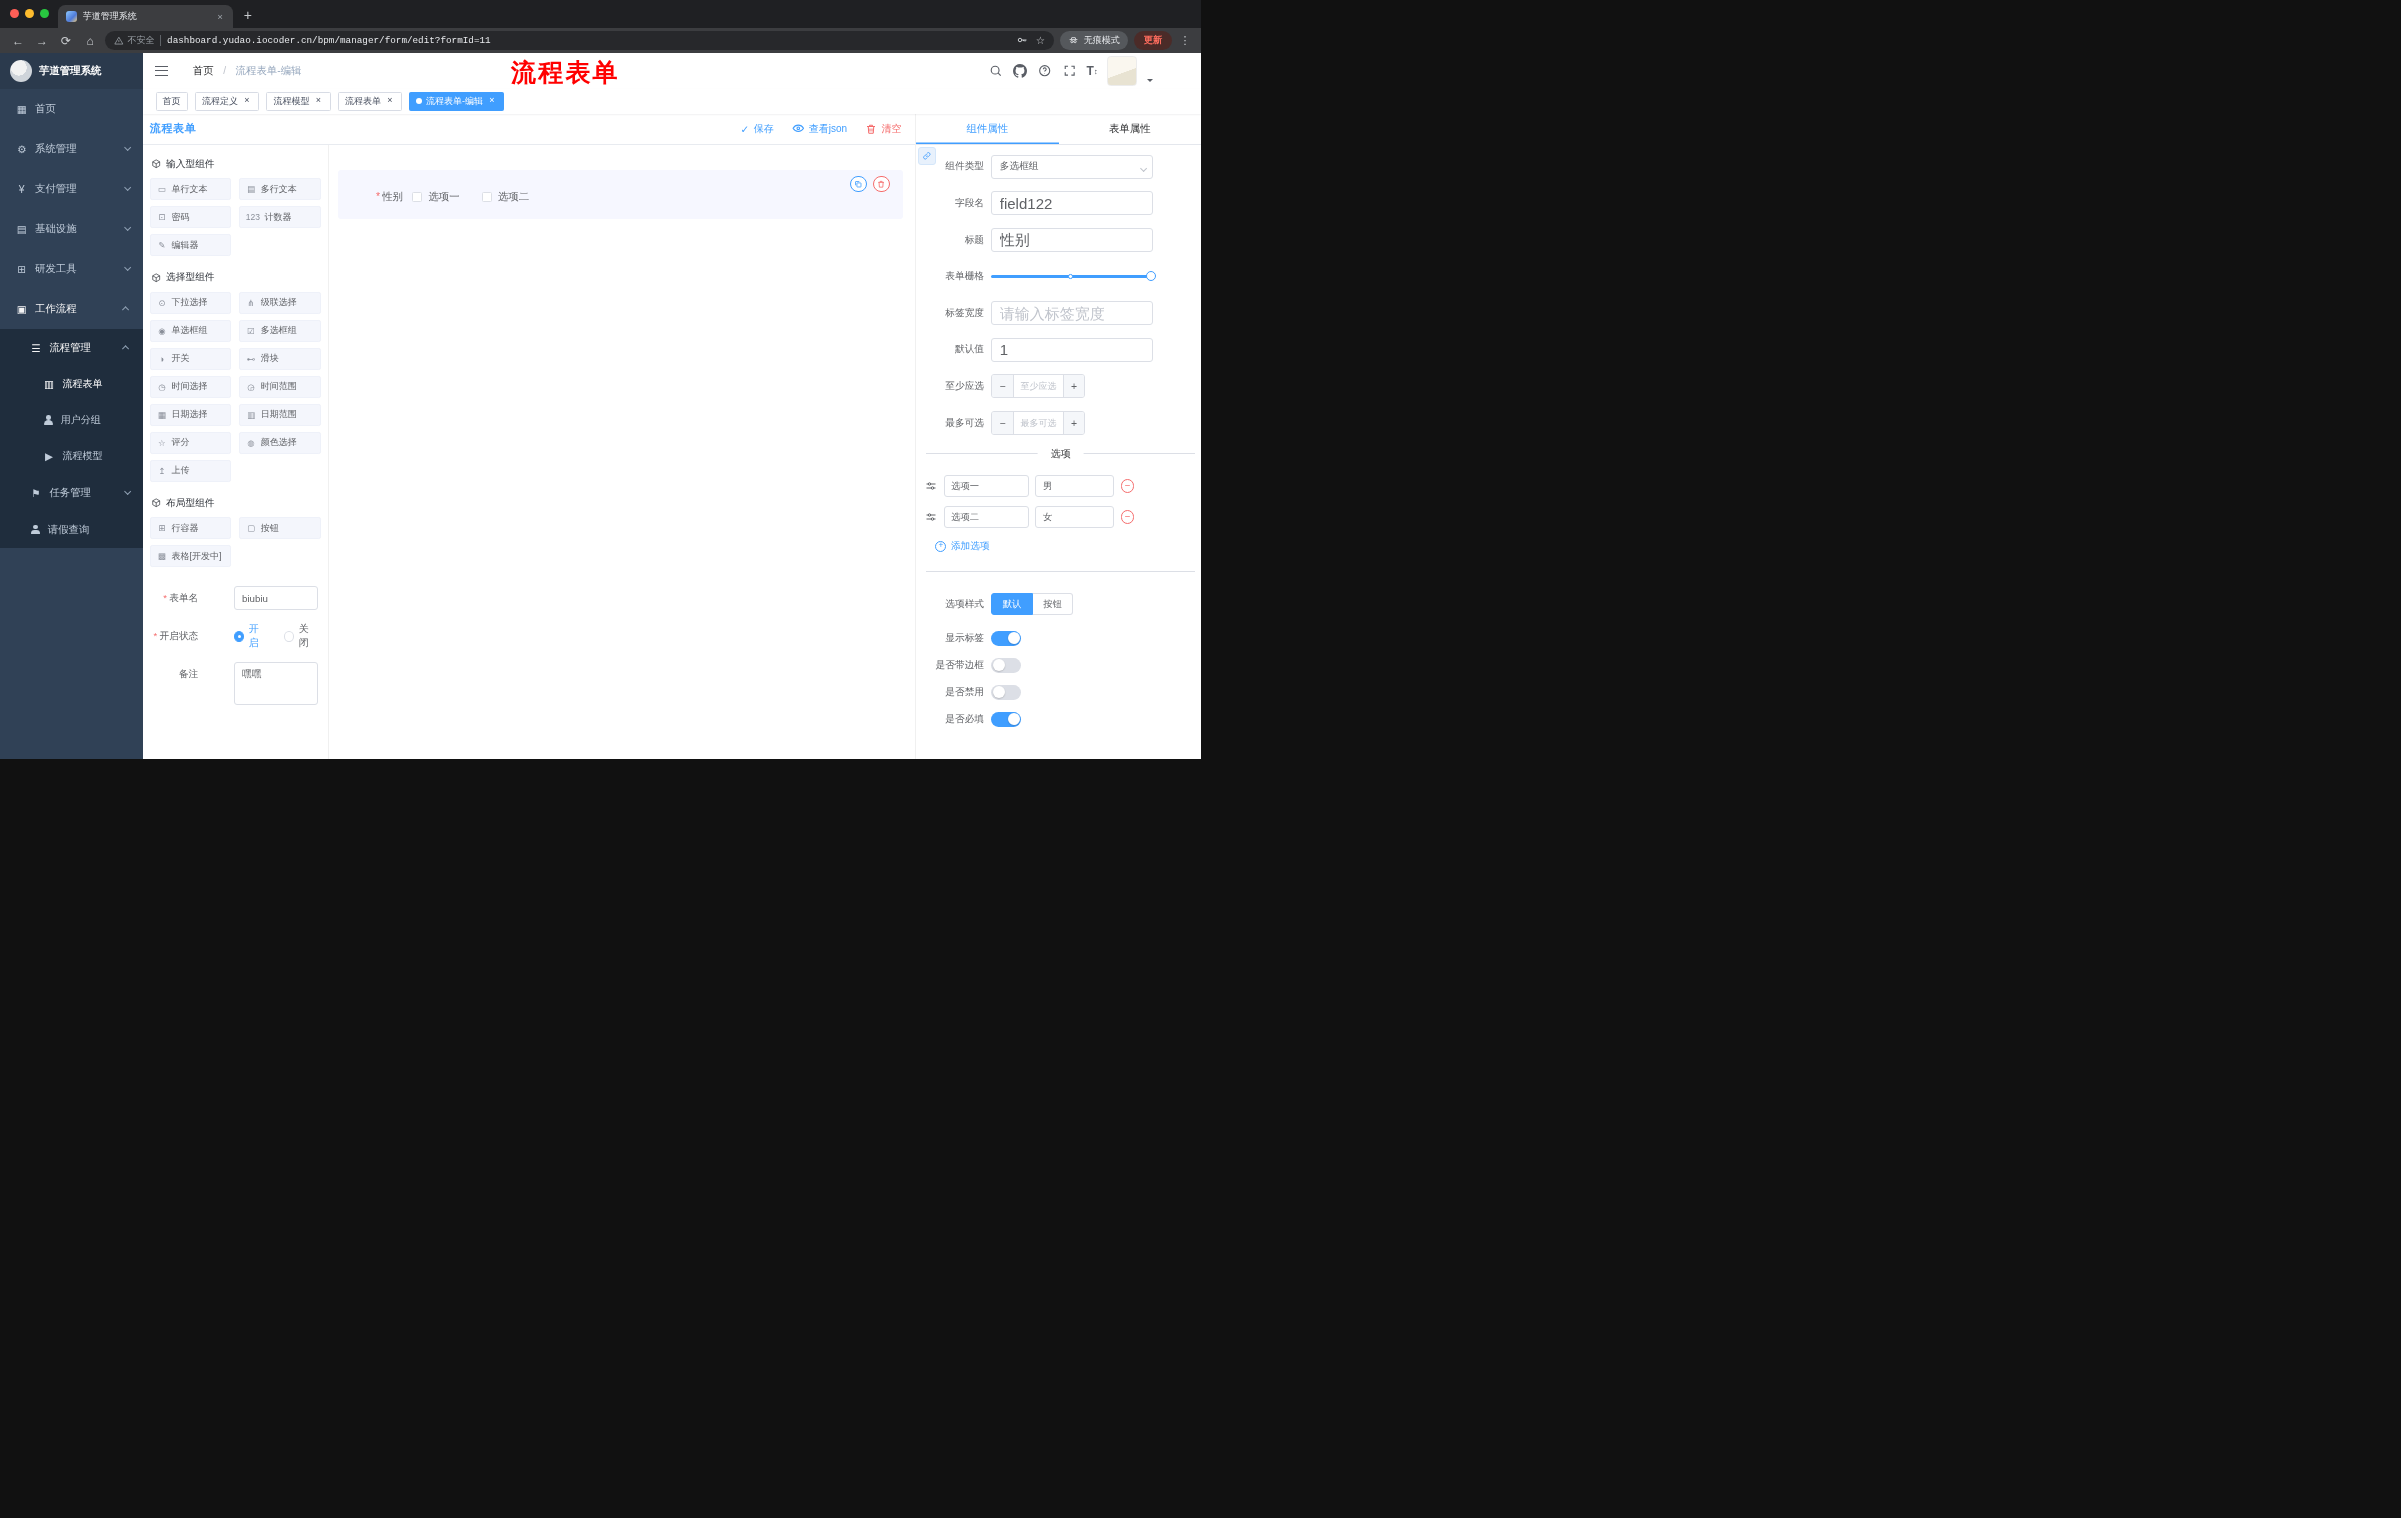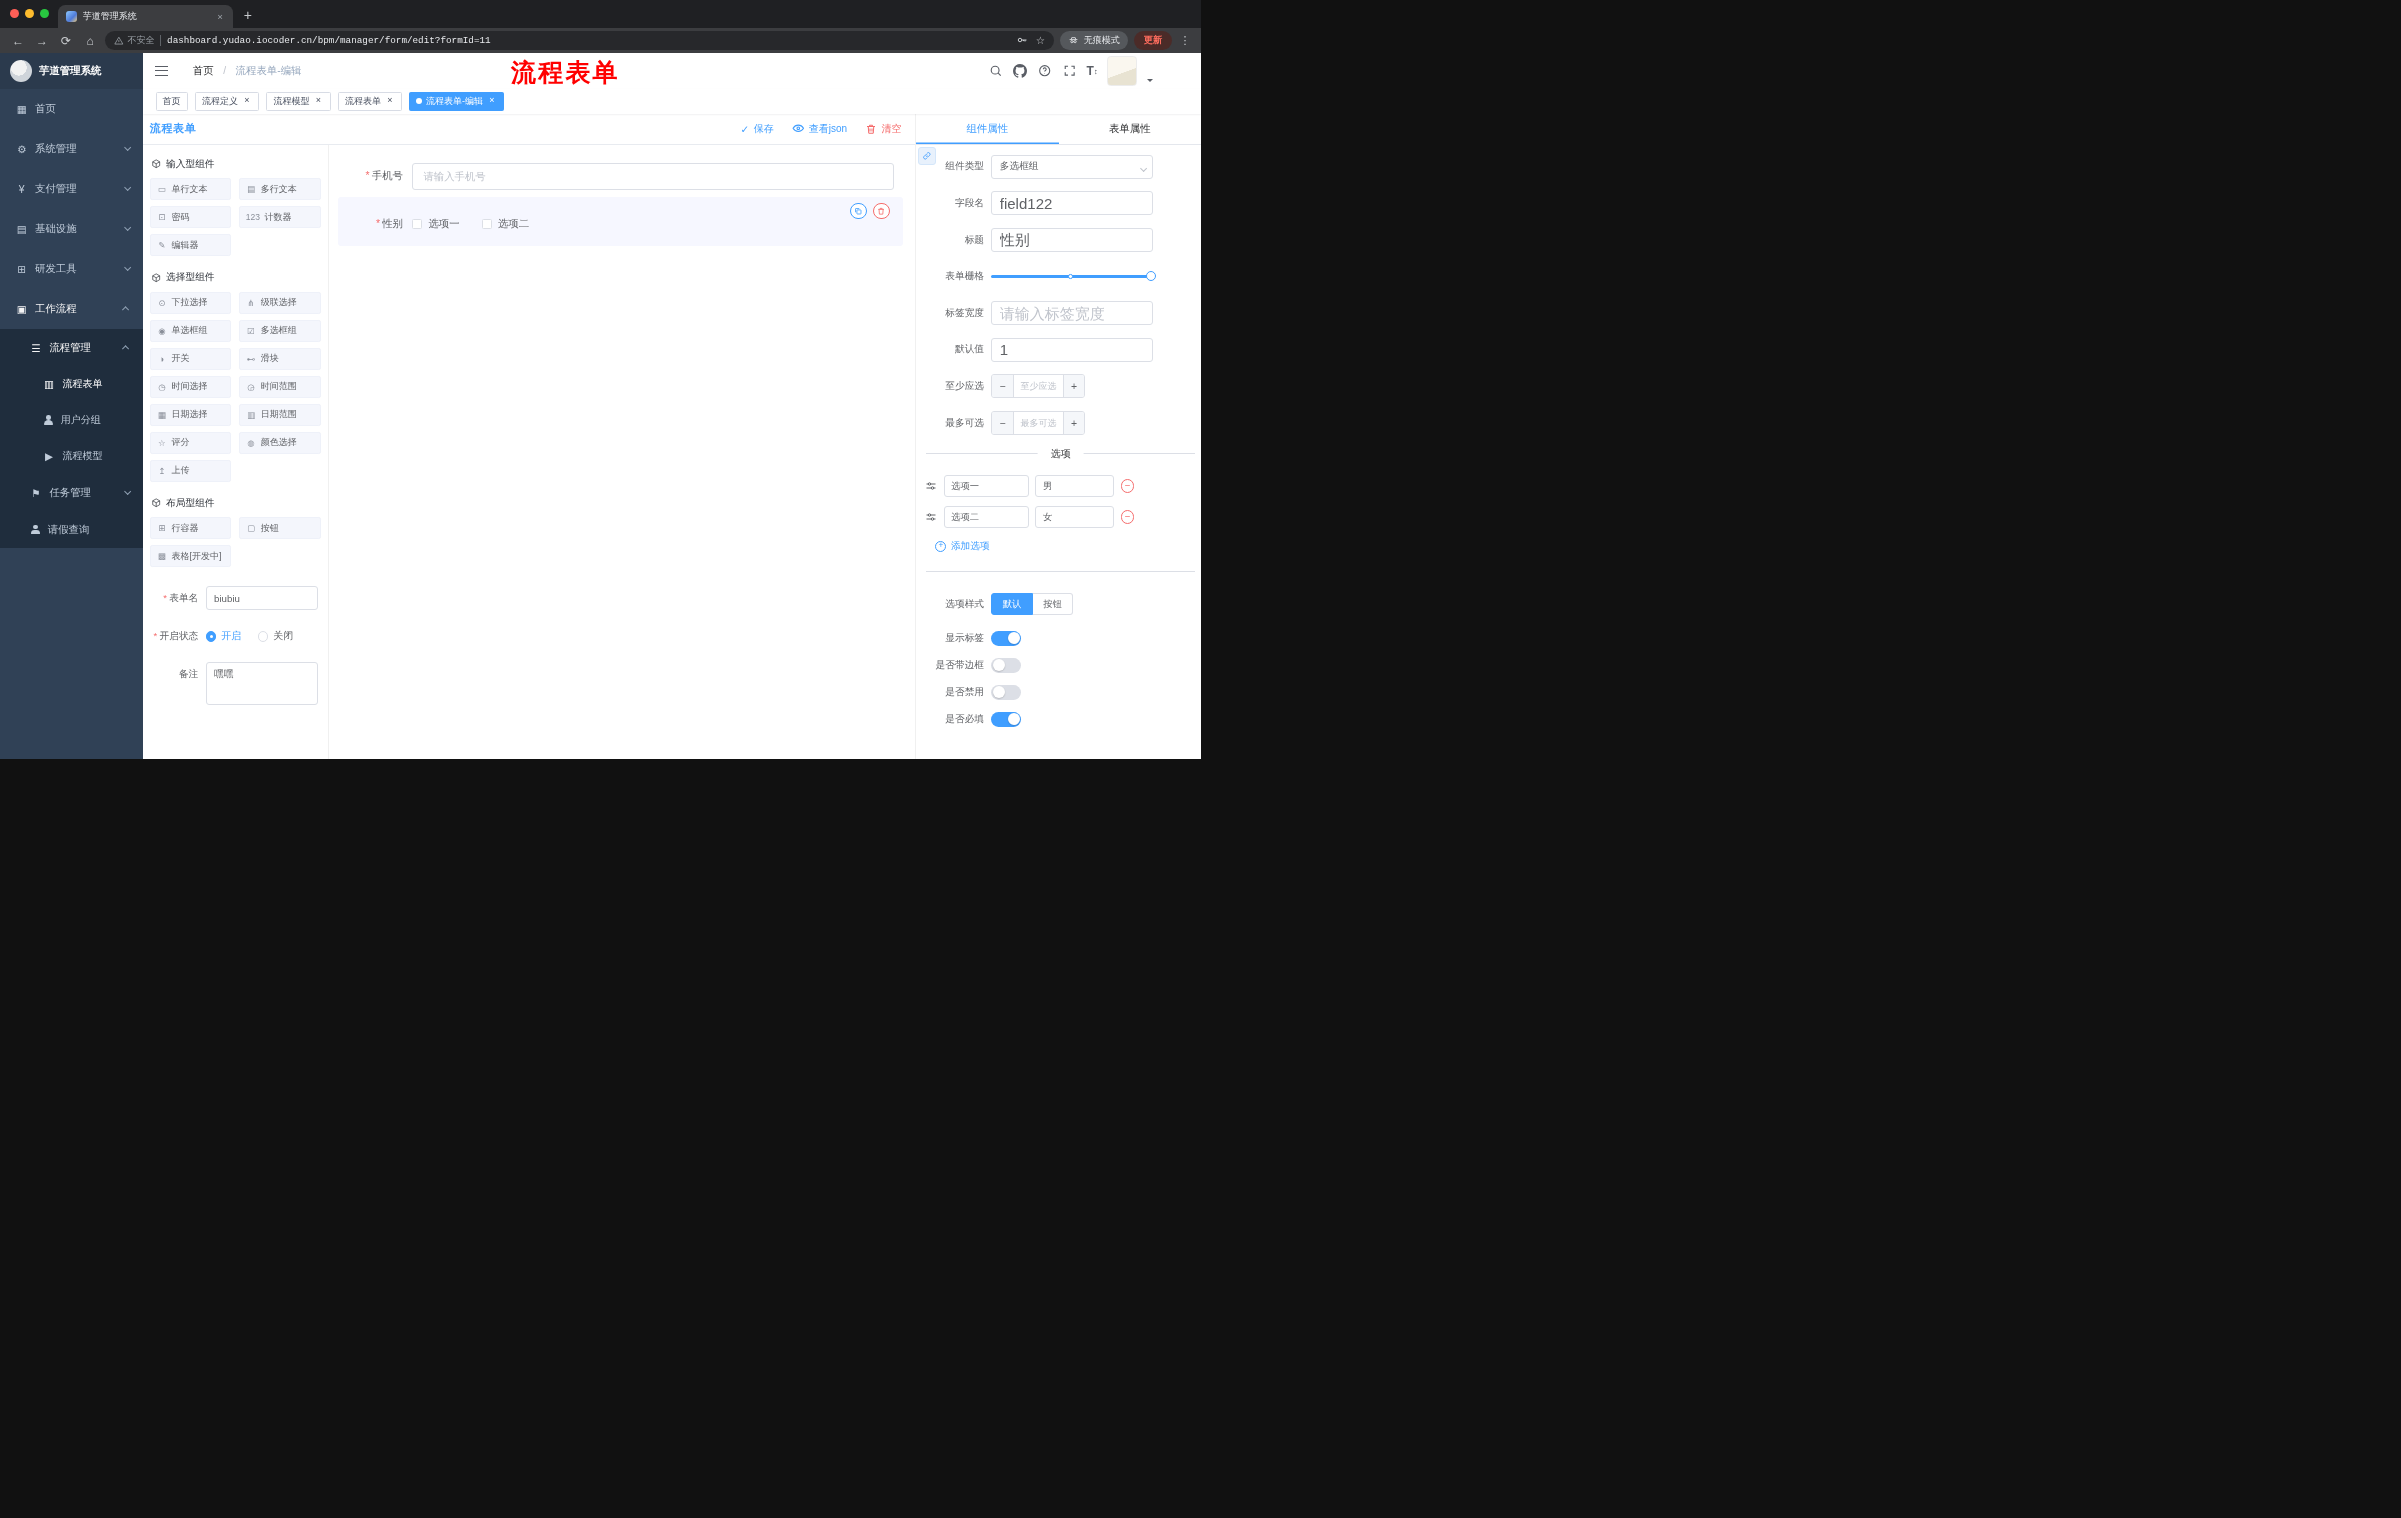--- a/index.html
+++ b/index.html
@@ -84,21 +84,21 @@
   .dact .ck { font-size:10.4px; font-weight:700; }
   .dact .ck::before { content:"✓"; }
 
   
   .comps { grid-row:2; grid-column:1; border-right:0.7px solid #f0f0f0; padding:4.5px 7.4px 0 6.7px; overflow:hidden; }
   .group-title { display:flex; align-items:center; gap:4.5px; font-size:9.7px; color:#2b2f36; margin:9px 0 7.4px 1.5px; }
   .comp-grid { display:grid; grid-template-columns:1fr 1fr; gap:6px 7.4px; }
   .comp-btn { height:22px; background:#f4f6fc; border:0.7px solid #eef1f9; border-radius:2.2px; display:flex; align-items:center; gap:4.5px; padding:0 6px; font-size:9px; color:#606266; cursor:move; white-space:nowrap; overflow:hidden; }
   .ci { color:#8a8f99; font-size:8.5px; min-width:10.4px; text-align:center; font-style:normal; }
   .meta { margin-top:19.3px; padding-right:3px; }
-  .meta-row { display:flex; margin-bottom:14px; }
+  .meta-row { display:flex; margin-bottom:14px;gap:28px; }
   .meta-label { width:56px; flex-shrink:0; text-align:right; padding-right:7.4px; font-size:9.7px; color:#606266; line-height:24px; white-space:nowrap; }
   .req::before { content:"*"; color:#f56c6c; margin-right:2.2px; }
   .tinput { width:100%; height:24px; border:0.7px solid #dcdfe6; border-radius:3px; padding:0 7.4px; font-size:9.7px; color:#606266; outline:none; background:#fff; }
   .tinput::placeholder { color:#c0c4cc; }
   .meta-ctrl { flex:1; min-width:0; }
   .radio-line { display:flex; align-items:center; gap:16.3px; height:24px; }
   .radio { display:flex; align-items:center; gap:5.2px; font-size:10px; color:#606266; cursor:pointer; }
   .rdot { width:10.4px; height:10.4px; border:0.7px solid #dcdfe6; border-radius:50%; background:#fff; position:relative; }
   .radio.checked .rdot { border-color:#409eff; background:#409eff; }
   .radio.checked .rdot::after { content:""; position:absolute; left:3px; top:3px; width:3px; height:3px; border-radius:50%; background:#fff; }
@@ -515,24 +515,20 @@
           </span>
         </div>
         <div class="meta-row">
           <span class="meta-label">备注</span>
           <span class="meta-ctrl"><textarea class="tarea" style="">嘿嘿</textarea></span>
         </div>
       </div>
     </div>
 
     <div class="canvas">
-      <div class="form-row">
-        <span class="fr-label req">手机号</span>
-        <input class="fr-input" placeholder="请输入手机号" style="">
-      </div>
       <div class="sel-item">
         <span class="item-acts">
           <span class="act-circle">
             <svg width="8.2" height="8.2" viewBox="0 0 24 24" fill="none" stroke="currentColor" stroke-width="2.4">
                 <rect x="8.5" y="8.5" width="12" height="12" rx="1.5"></rect>
                 <path d="M4.5 15.5v-10a1 1 0 011-1h10"></path>
               </svg>
           </span>
           <span class="act-circle del">
             <svg width="8.2" height="8.2" viewBox="0 0 24 24" fill="none" stroke="currentColor" stroke-width="2.4">

